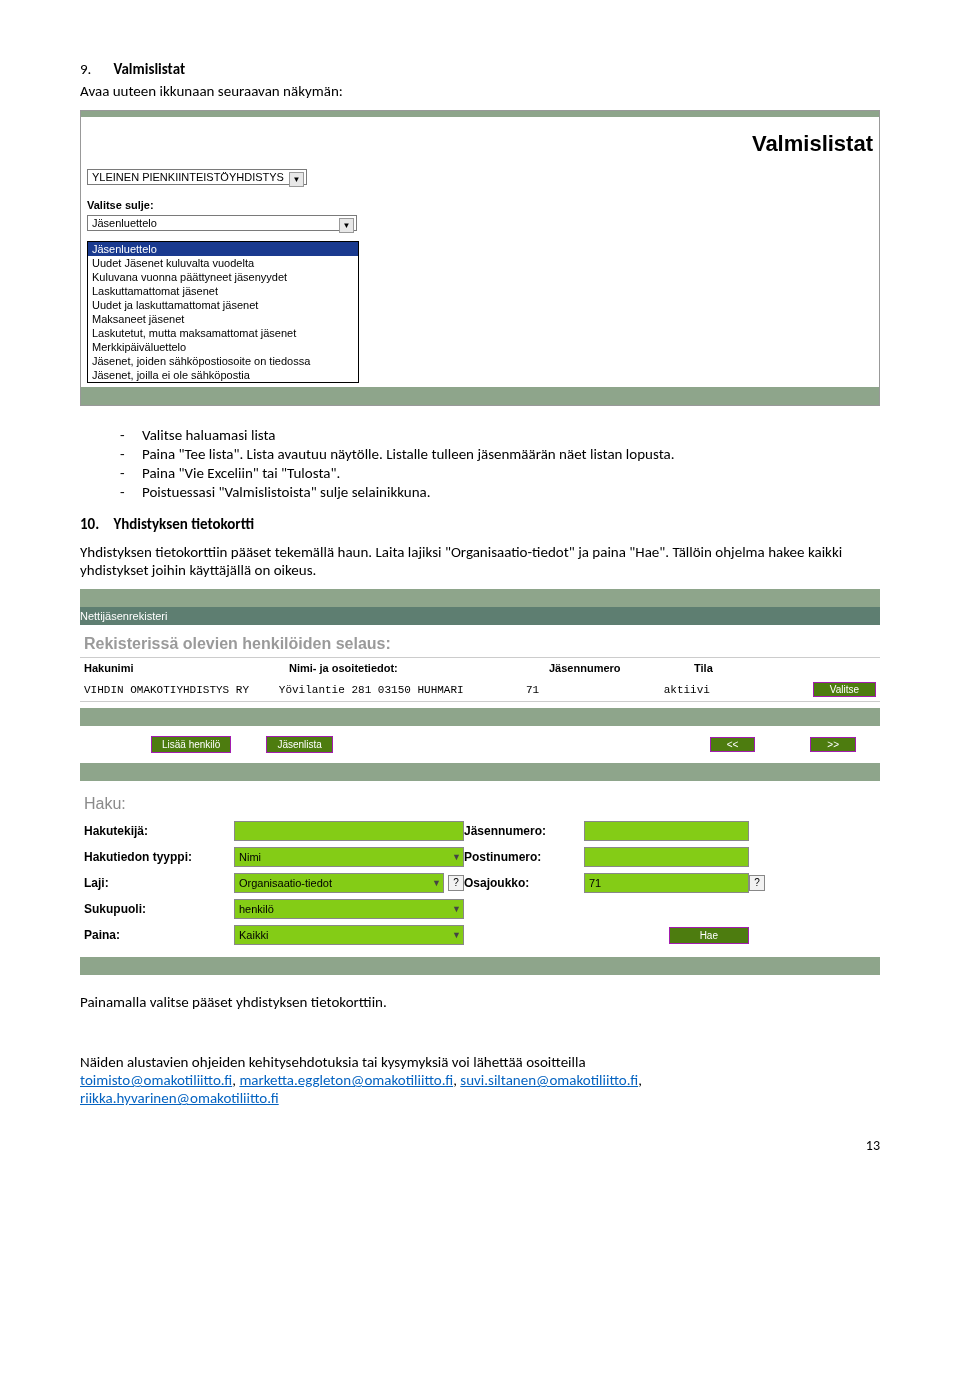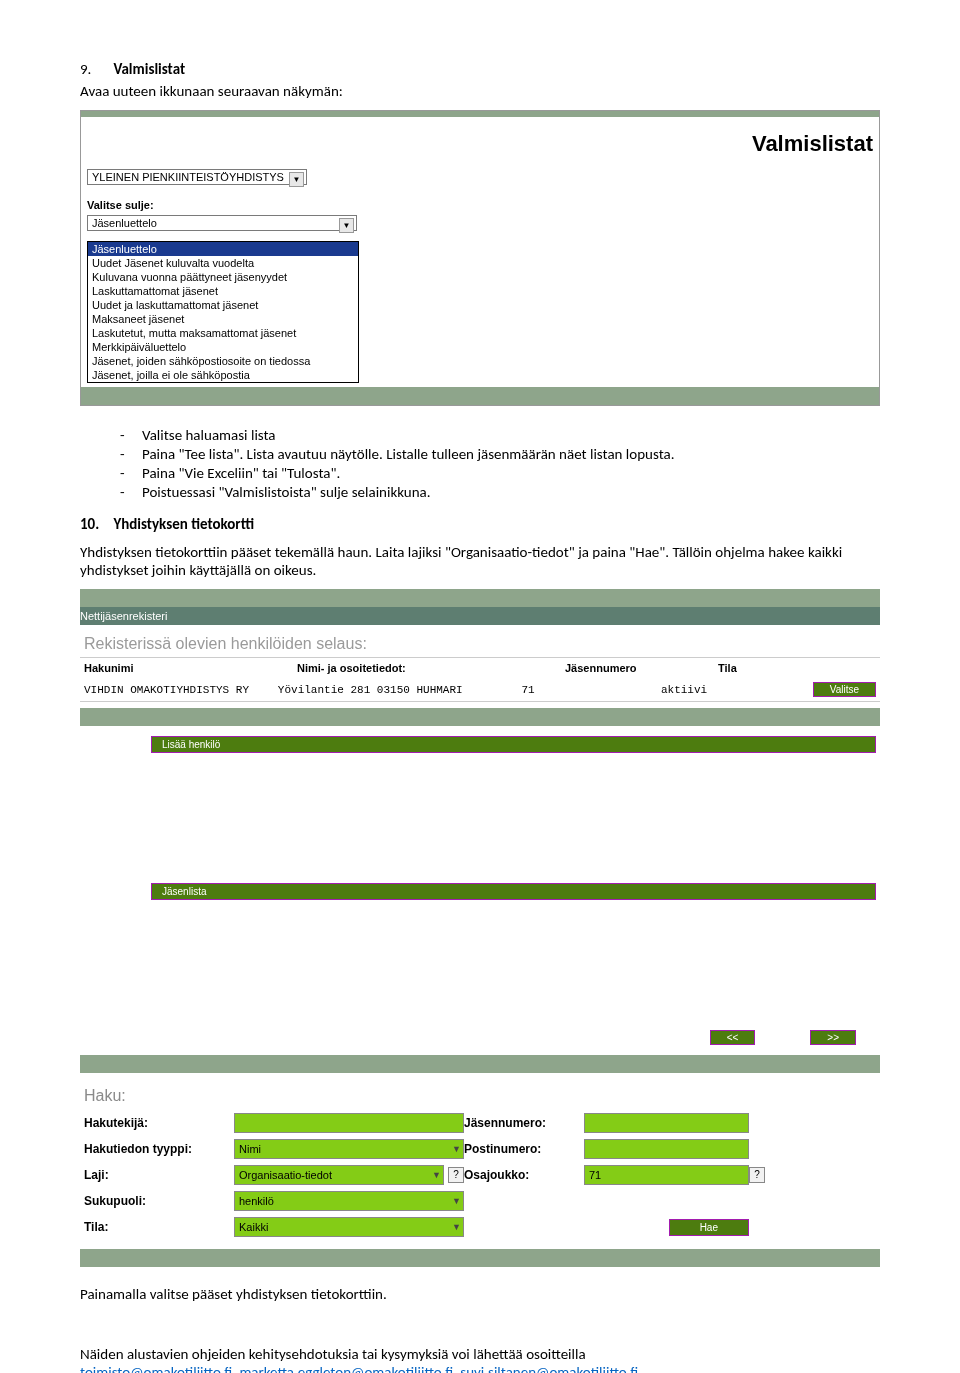--- a/index.html
+++ b/index.html
@@ -112,47 +112,46 @@
     text-align: left;
     padding-right: 6px;
     font-size: 11px;
     line-height: 18px;
   }
   .shot2 .sect-title {
     font-size: 16px;
     color: #9a9a9a;
     padding: 10px 4px 4px 4px;
     border-bottom: 1px solid #ccc;
+    font-weight: bold;
   }
   .shot2 .row {
     display: flex;
     align-items: center;
     padding: 4px 4px;
-    gap: 8px;
   }
   .shot2 .col1 { width: 205px; font-weight: bold; }
   .shot2 .col2 { width: 260px; font-weight: bold; }
   .shot2 .col3 { width: 145px; font-weight: bold; }
   .shot2 .col4 { width: 120px; font-weight: bold; }
   .shot2 .datacell { font-weight: normal; font-family: "Courier New", monospace; font-size: 11px; }
   .shot2 .btn {
     display: inline-block;
     background: #4d7c0f;
     color: #fff;
     font-size: 10px;
     padding: 2px 10px;
     border: 1px solid #a21caf;
     margin-left: 35px;
   }
   .shot2 .btn.small { padding: 1px 16px; font-size: 10px; }
   .shot2 .btnrow {
     display: flex;
-    gap: 130px;
     padding: 10px 4px 10px 36px;
-    flex-direction: column;
+    align-items: center;
   }
   .shot2 .btnrow .navbtns {
     margin-left: auto;
     display: flex;
     gap: 20px;
     padding-right: 20px;
   }
   .shot2 .formgrid {
     display: grid;
     grid-template-columns: 150px 230px 120px 165px 30px;
@@ -317,21 +316,21 @@
 
     <div class="flab">Sukupuoli:</div>
     <div class="finput">
         <span>henkilö</span>
         <span class="darr">▼</span>
       </div>
     <div></div>
       <div></div>
       <div></div>
 
-    <div class="flab">Tila:</div>
+    <div class="flab">Paina:</div>
     <div class="finput">
         <span>Kaikki</span>
         <span class="darr">▼</span>
       </div>
     <div></div>
     <div style="text-align:right;"><span class="btn" style="padding:2px 30px;">Hae</span></div>
     <div></div>
   </div>
   <div class="bar" style="margin-top:8px;"></div>
 </div>

